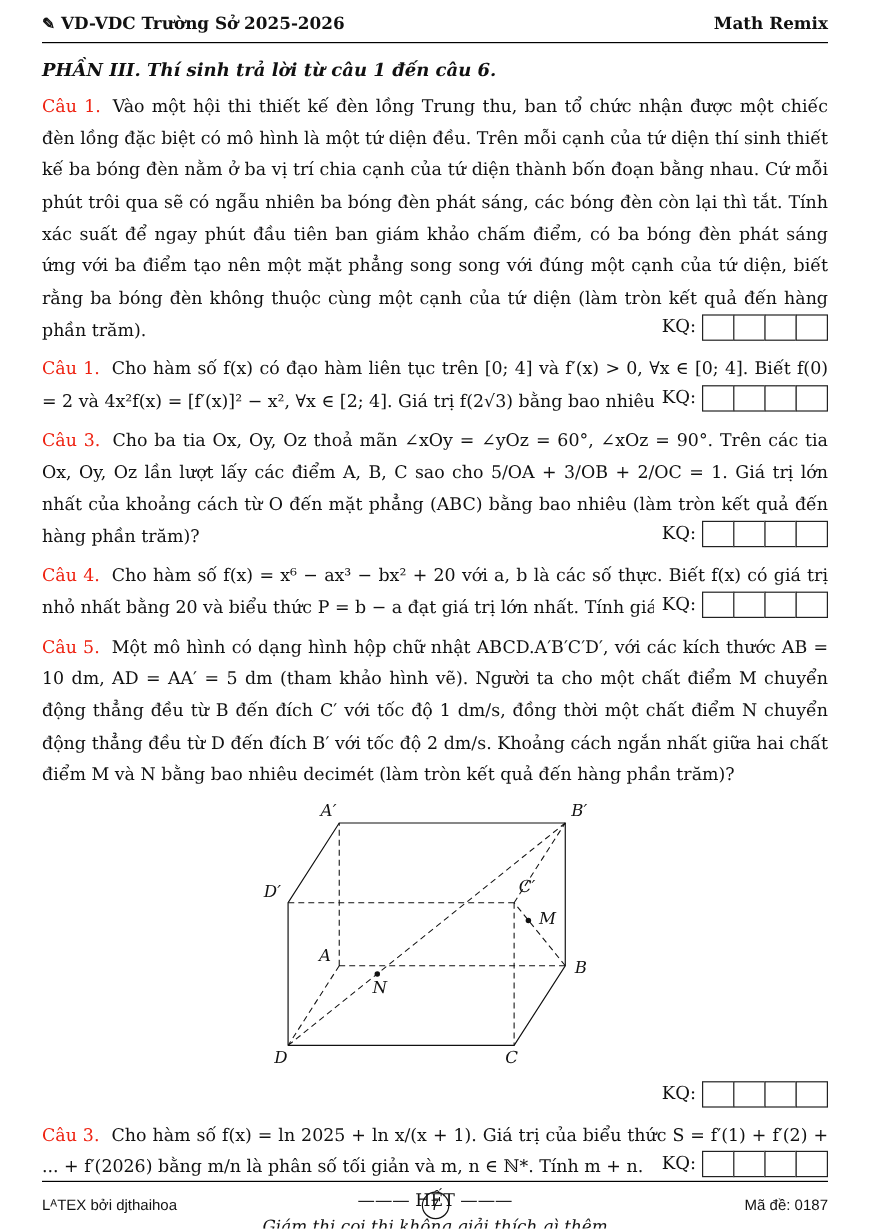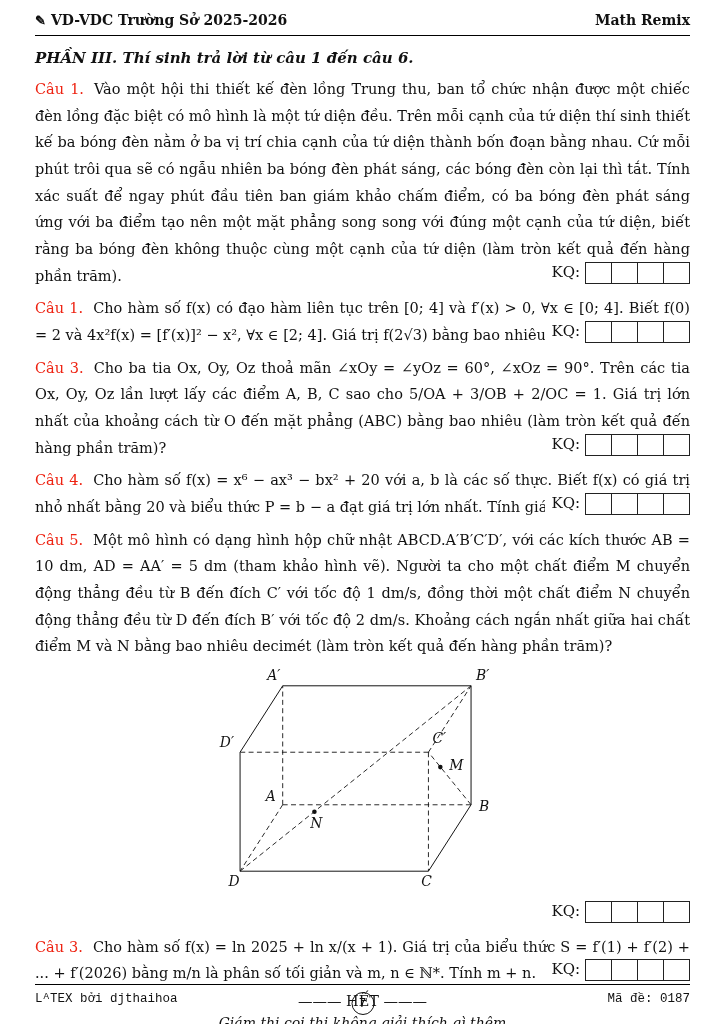--- a/index.html
+++ b/index.html
@@ -57,22 +57,22 @@
     font-style:italic; font-size:14px; fill:#111;
   }
   
   .het { text-align:center; font-size:14.5px; margin-top:4px; }
   .note { text-align:center; font-style:italic; font-size:14px; margin-top:6px; }
   
   .footer { position:absolute; left:35px; right:35px; bottom:8px; }
   .footer-rule { border-top:1.3px solid #000; margin-bottom:7px; }
   .footer-row {
     position:relative;
-    display:flex; justify-content:space-between; 
-    font-family:Liberation Mono, monospace;
+    display:flex; justify-content:space-between; align-items:center;
+    font-family:Liberation Sans, sans-serif;
     font-size:12.5px; height:24px;
   }
   .page-badge {
     position:absolute; left:50%; transform:translateX(-50%);
     width:23px; height:23px; border:1.4px solid #111; border-radius:50%;
     display:flex; align-items:center; justify-content:center;
     font-size:12.5px;
   }
 </style>
 </head>

